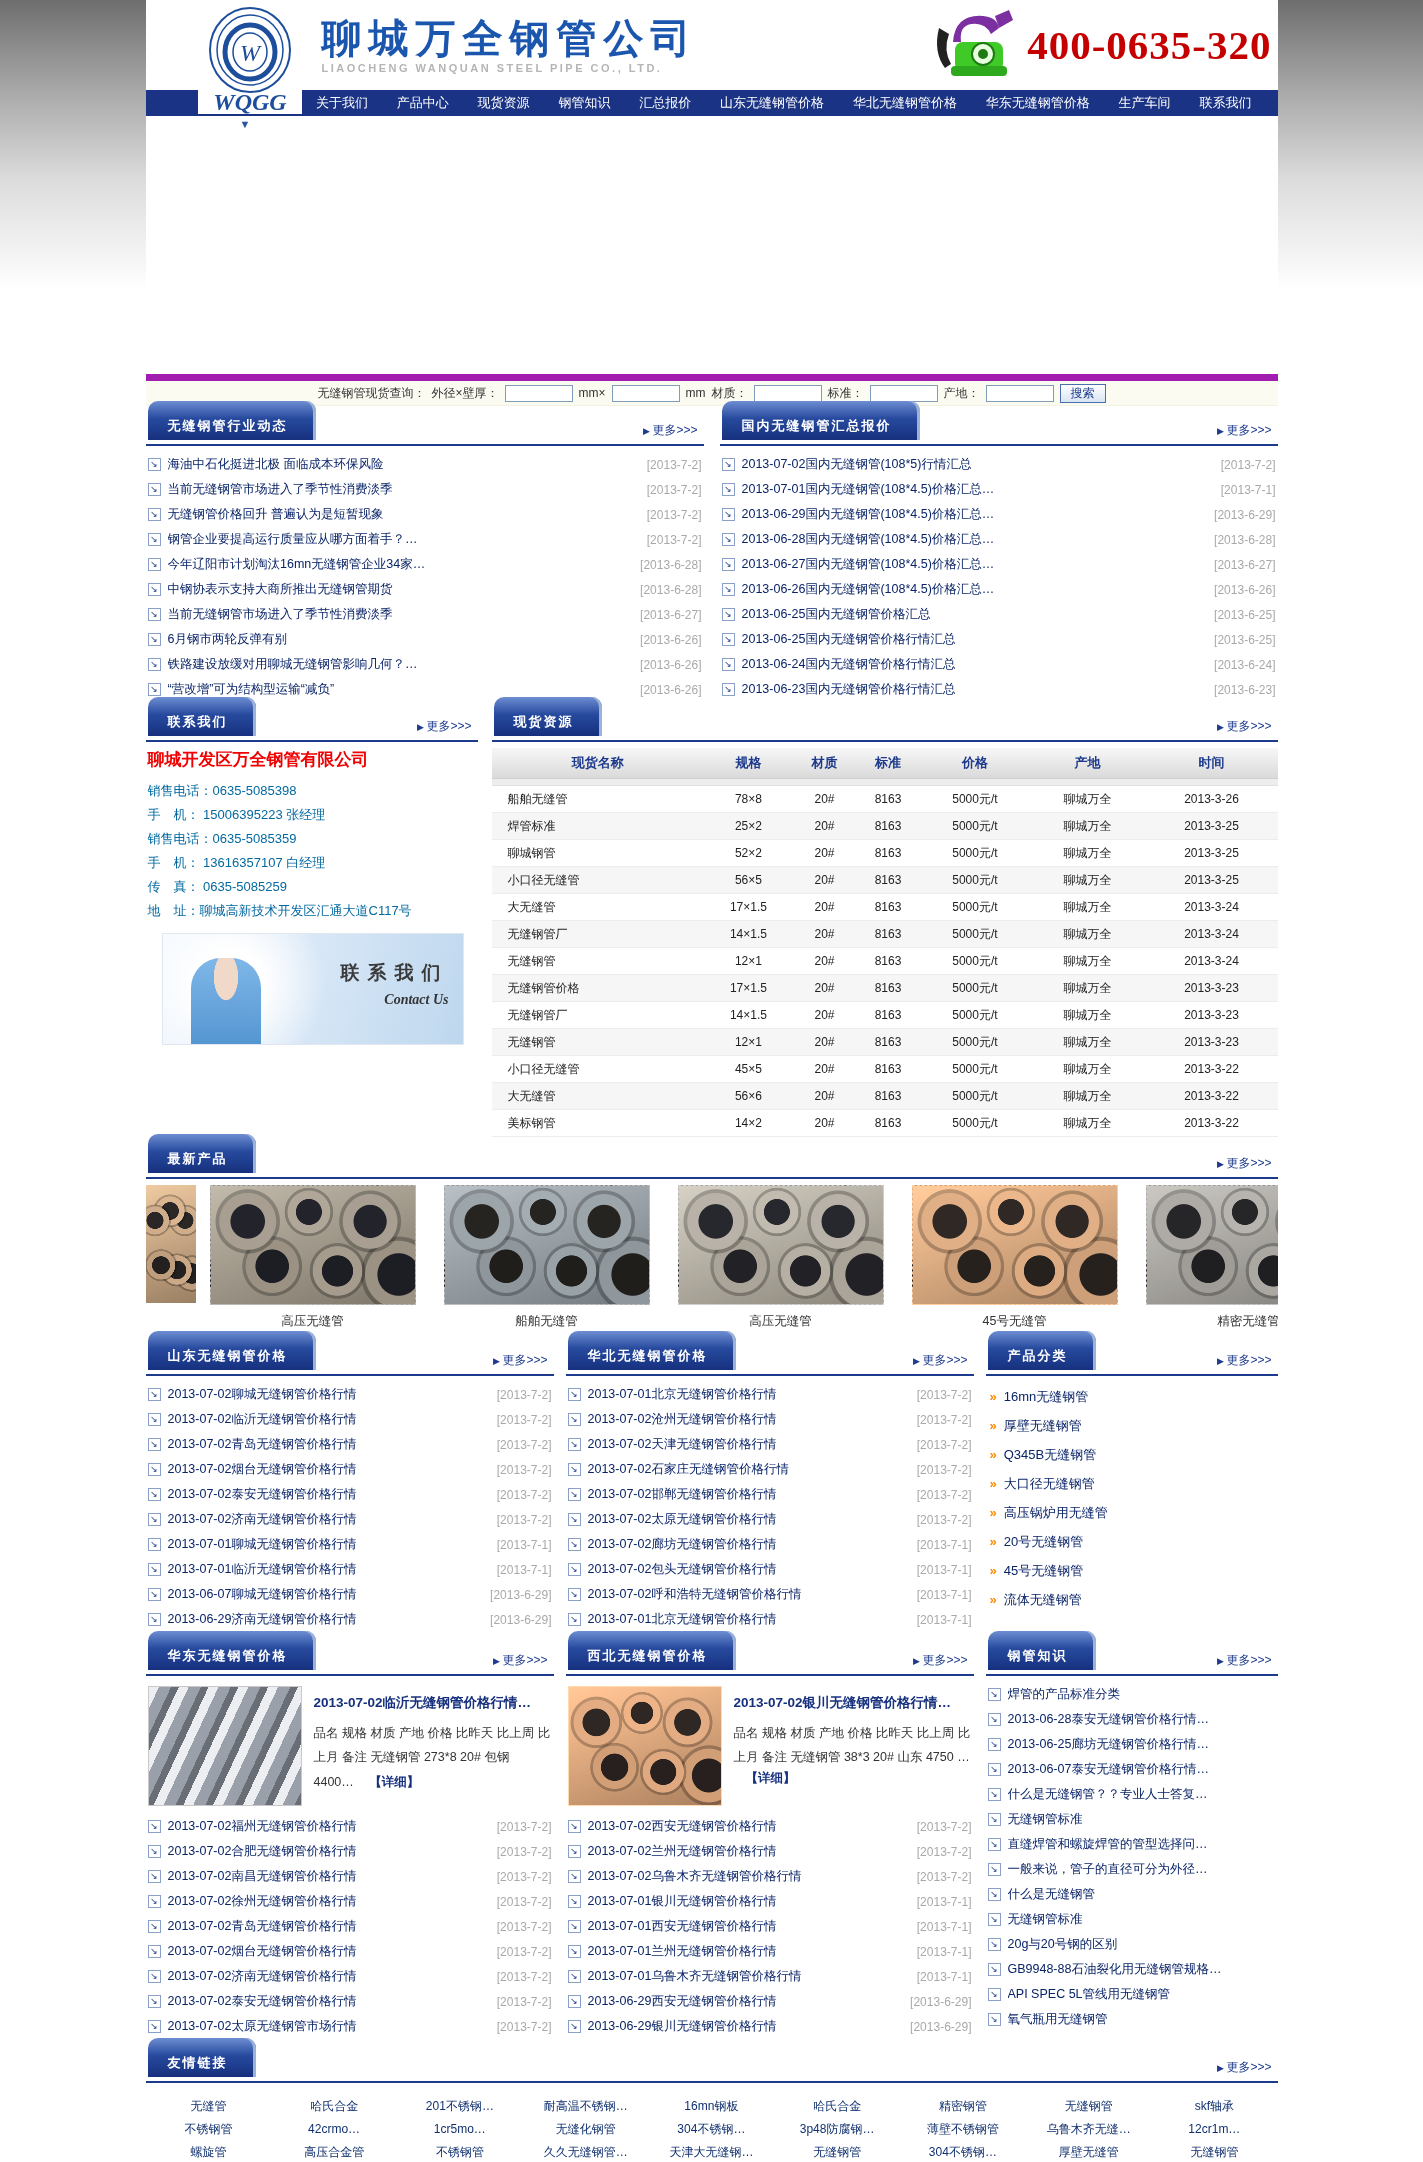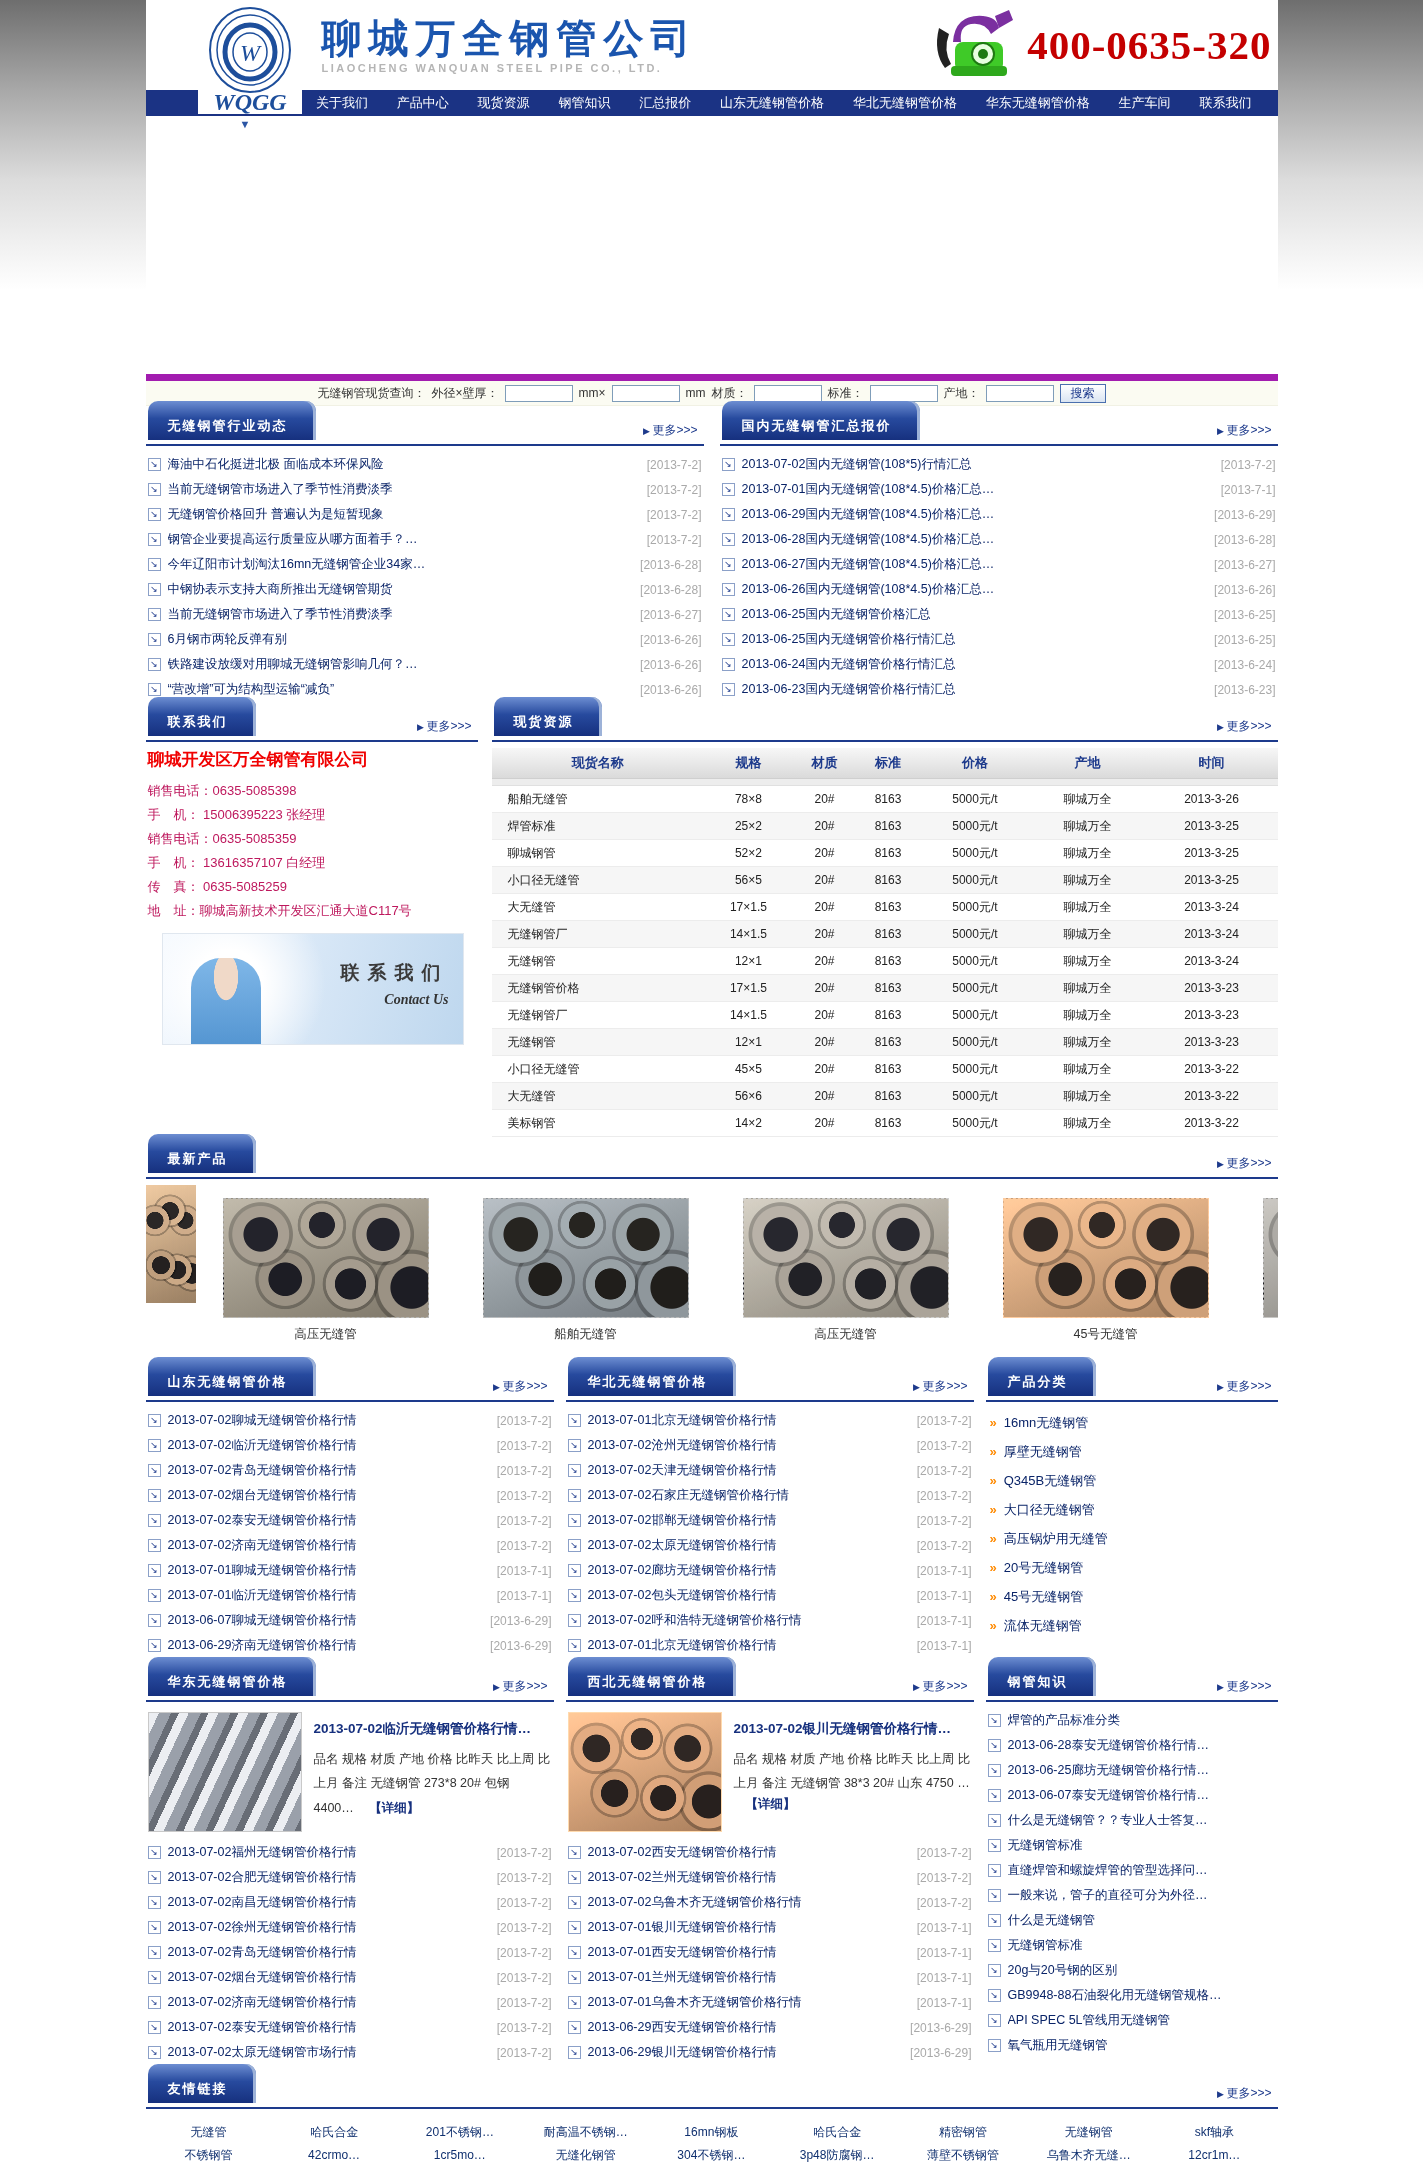--- a/index.html
+++ b/index.html
@@ -41,36 +41,36 @@
   .nicon::before{content:"↘";}
   .ntext{flex:1;font-size:12.5px;color:#0a2468;white-space:nowrap;overflow:hidden;}
   .ndate{color:#a9a9a9;font-size:12px;white-space:nowrap;}
   .ndate::before{content:"[";}
   .ndate::after{content:"]";}
   
   .col-contact{width:332px;}
   .col-spot{width:786px;}
   .contact-company{color:#f00000;font-size:17px;font-weight:bold;margin:6px 0 8px 2px;}
   ul.contact-lines{list-style:none;margin:0;padding:0 2px;}
-  ul.contact-lines li{font-size:13px;color:#be185d;line-height:24px;}
+  ul.contact-lines li{font-size:13px;color:#0369a1;line-height:24px;}
   .contact-img{margin:10px 0 0 16px;width:300px;height:110px;background:radial-gradient(circle at 22% 45%,#ffffff 0 14%,rgba(255,255,255,0) 40%),linear-gradient(105deg,#f4f9ff 0%,#d9e8f7 45%,#bed7ee 100%);border:1px solid #e0e7ef;position:relative;}
   .contact-img .t1{position:absolute;right:14px;top:26px;font-family:"Liberation Serif","DejaVu Serif",serif;font-weight:bold;font-size:19px;letter-spacing:8px;color:#3a3a3a;}
   .contact-img .t2{position:absolute;right:14px;top:58px;font-family:"Liberation Serif","DejaVu Serif",serif;font-style:italic;font-weight:bold;font-size:14px;color:#333;}
   .contact-img .person{position:absolute;left:28px;bottom:0;width:70px;height:86px;background:radial-gradient(ellipse at 50% 22%,#f0d9c8 0 24%,transparent 25%),linear-gradient(#7fb7e8,#5596d2);border-radius:30px 30px 0 0;}
   
   table.spot{width:100%;border-collapse:collapse;font-size:12px;}
   table.spot th{background:linear-gradient(#f7f7f7,#dadada);color:#1d3a8c;font-size:13px;font-weight:bold;padding:6px 0;border-bottom:1px solid #cfcfcf;}
   table.spot td{text-align:center;padding:4.5px 0;border-bottom:1px solid #ececec;color:#222;}
   table.spot td.c0{text-align:left;padding-left:16px;}
   table.spot tbody.rows tr:nth-of-type(even){background:#f6f6f6;}
   tbody.spacer td{height:6px;background:#ededed;border-bottom:1px solid #e0e0e0;padding:0;}
   
   .prod-row{display:flex;align-items:flex-start;gap:14px;overflow:hidden;margin-top:4px;}
   .prod-list{display:flex;gap:28px;flex:1;justify-content:center;}
-  figure.prod{margin:13px;width:206px;}
+  figure.prod{margin:0;width:206px;}
   .pipe-img,.prod-edge,.feat-img{
     background:
       radial-gradient(circle at 18% 30%,#23232b 0 9%,#a89f92 9.5% 15%,rgba(0,0,0,.25) 15.5% 17%,transparent 17.5%),
       radial-gradient(circle at 48% 22%,#23232b 0 9%,#b0a798 9.5% 15%,rgba(0,0,0,.25) 15.5% 17%,transparent 17.5%),
       radial-gradient(circle at 78% 30%,#23232b 0 9%,#a89f92 9.5% 15%,rgba(0,0,0,.25) 15.5% 17%,transparent 17.5%),
       radial-gradient(circle at 30% 68%,#1d1d24 0 10%,#9b9284 10.5% 16%,rgba(0,0,0,.25) 16.5% 18%,transparent 18.5%),
       radial-gradient(circle at 62% 72%,#1d1d24 0 10%,#a59c8e 10.5% 16%,rgba(0,0,0,.25) 16.5% 18%,transparent 18.5%),
       radial-gradient(circle at 92% 75%,#1d1d24 0 10%,#9b9284 10.5% 16%,rgba(0,0,0,.25) 16.5% 18%,transparent 18.5%),
       linear-gradient(160deg,#c2bbac,#7d7668);
   }

